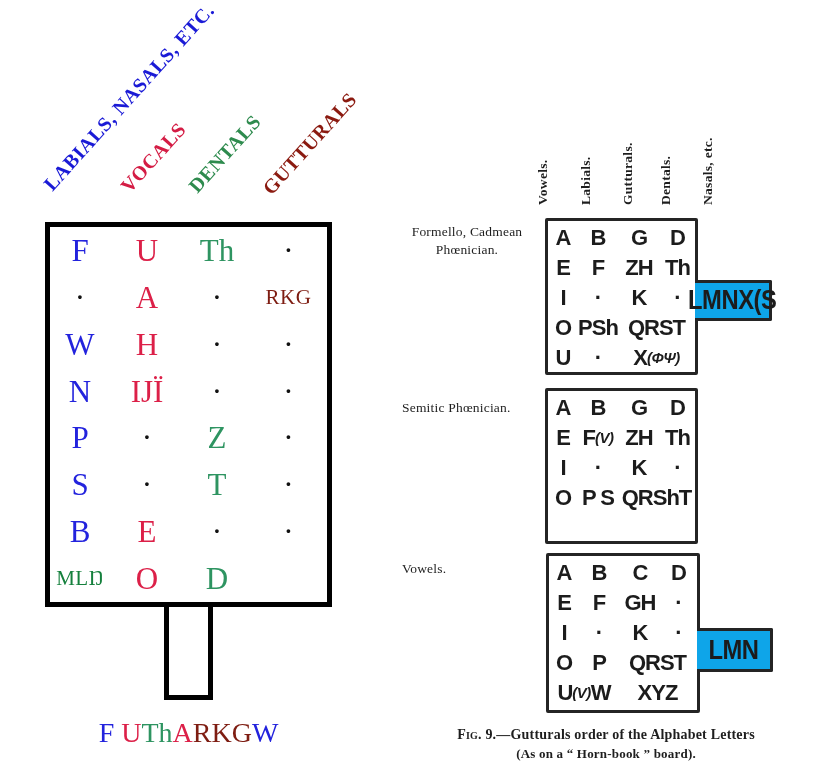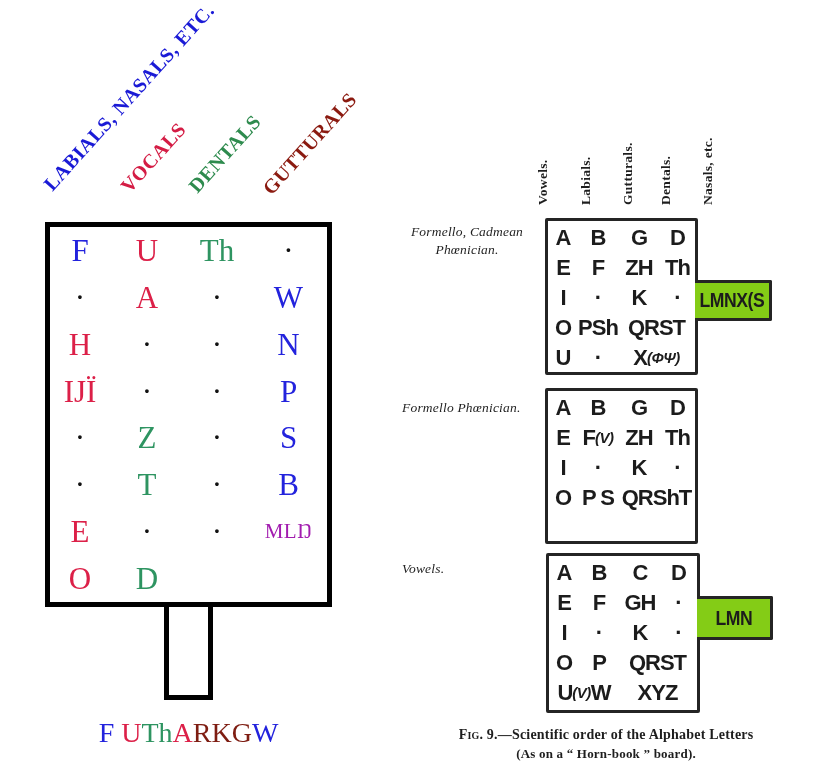--- a/index.html
+++ b/index.html
@@ -44,29 +44,29 @@
   .bx1{left:545px;top:388px;width:153px;height:156px}
   .bx2{left:546px;top:553px;width:154px;height:160px}
 
   .bx-grid{position:absolute;left:0;top:2px;display:grid;
            grid-template-columns:30px 40px 42px 35px;grid-auto-rows:30px;}
   .bx-cell{display:flex;align-items:center;justify-content:center;white-space:nowrap;
            font-family:"Liberation Sans","DejaVu Sans",sans-serif;font-weight:bold;
            font-size:22px;letter-spacing:-1px;line-height:1;color:#1c1c1c;}
   .bx-cell .var{font-size:.68em;font-style:italic;letter-spacing:-.5px;}
 
-  .bx-tab{position:absolute;background:#84cc16;border:3px solid #242424;border-left:none;border-radius:0 2px 2px 0;
+  .bx-tab{position:absolute;background:#0ea5e9;border:3px solid #242424;border-left:none;border-radius:0 2px 2px 0;
           display:flex;align-items:center;justify-content:center;
-          font-family:"Liberation Sans","DejaVu Sans",sans-serif;font-weight:bold;font-size:20px;color:#1c1c1c;text-align:center;}
+          font-family:"Liberation Sans","DejaVu Sans",sans-serif;font-weight:bold;font-size:27px;color:#1c1c1c;text-align:center;}
   .bx-tab span{transform:scaleX(.88);letter-spacing:-.5px;white-space:nowrap;}
   .bx0 .bx-tab{left:147px;top:59px;width:74px;height:35px}
   .bx1 .bx-tab{left:147px;top:55px;width:74px;height:36px}
-  .bx2 .bx-tab{left:148px;top:40px;width:73px;height:38px}
-
-  .scan-label{position:absolute;font-size:13.5px;line-height:17.5px;letter-spacing:.2px;font-style:italic;}
+  .bx2 .bx-tab{left:148px;top:72px;width:73px;height:38px}
+
+  .scan-label{position:absolute;font-size:13.5px;line-height:17.5px;letter-spacing:.2px;}
   .lb0{left:396px;top:223px;width:142px;text-align:center}
   .lb1{left:402px;top:399px}
   .lb2{left:402px;top:560px}
 
   .caption{position:absolute;left:400px;top:725px;width:412px;text-align:center;
            font-weight:bold;font-size:14px;line-height:19px;letter-spacing:.2px;}
   .caption .smallcaps{font-variant:small-caps;}
   .cap2{font-size:13px;}
 </style>
 </head>
@@ -83,41 +83,42 @@
 
   <div class="hb-table">
     <div id="hb-grid">
         <div class="hb-cell" style="color: rgb(35, 35, 221);">F</div>
         <div class="hb-cell" style="color: rgb(220, 32, 72);">U</div>
         <div class="hb-cell" style="color: rgb(46, 148, 97);">Th</div>
         <div class="hb-cell" style="color: rgb(17, 17, 17);">·</div>
         <div class="hb-cell" style="color: rgb(17, 17, 17);">·</div>
         <div class="hb-cell" style="color: rgb(220, 32, 72);">A</div>
         <div class="hb-cell" style="color: rgb(17, 17, 17);">·</div>
+        <div class="hb-cell sm" style="color: rgb(126, 29, 18);">RKG</div>
         <div class="hb-cell" style="color: rgb(35, 35, 221);">W</div>
         <div class="hb-cell" style="color: rgb(220, 32, 72);">H</div>
         <div class="hb-cell" style="color: rgb(17, 17, 17);">·</div>
         <div class="hb-cell" style="color: rgb(17, 17, 17);">·</div>
         <div class="hb-cell" style="color: rgb(35, 35, 221);">N</div>
         <div class="hb-cell" style="color: rgb(220, 32, 72);">IJÏ</div>
         <div class="hb-cell" style="color: rgb(17, 17, 17);">·</div>
         <div class="hb-cell" style="color: rgb(17, 17, 17);">·</div>
         <div class="hb-cell" style="color: rgb(35, 35, 221);">P</div>
         <div class="hb-cell" style="color: rgb(17, 17, 17);">·</div>
         <div class="hb-cell" style="color: rgb(46, 148, 97);">Z</div>
         <div class="hb-cell" style="color: rgb(17, 17, 17);">·</div>
         <div class="hb-cell" style="color: rgb(35, 35, 221);">S</div>
         <div class="hb-cell" style="color: rgb(17, 17, 17);">·</div>
         <div class="hb-cell" style="color: rgb(46, 148, 97);">T</div>
         <div class="hb-cell" style="color: rgb(17, 17, 17);">·</div>
         <div class="hb-cell" style="color: rgb(35, 35, 221);">B</div>
         <div class="hb-cell" style="color: rgb(220, 32, 72);">E</div>
         <div class="hb-cell" style="color: rgb(17, 17, 17);">·</div>
         <div class="hb-cell" style="color: rgb(17, 17, 17);">·</div>
-        <div class="hb-cell sm" style="color: #a21caf;">MLŊ</div>
+        <div class="hb-cell sm" style="color: #15803d;">MLŊ</div>
         <div class="hb-cell" style="color: rgb(220, 32, 72);">O</div>
         <div class="hb-cell" style="color: rgb(46, 148, 97);">D</div>
         <div class="hb-cell" style="color: rgb(17, 17, 17);"></div>
       </div>
   </div>
   <div class="hb-handle"></div>
 
   <div class="futhark" id="futhark"><span style="color: rgb(35, 35, 221);">F </span><span style="color: rgb(220, 32, 72);">U</span><span style="color: rgb(46, 148, 97);">Th</span><span style="color: rgb(220, 32, 72);">A</span><span style="color: rgb(126, 29, 18);">R</span><span style="color: rgb(126, 29, 18);">K</span><span style="color: rgb(126, 29, 18);">G</span><span style="color: rgb(35, 35, 221);">W</span></div>
 
   <div class="scan">
@@ -127,21 +128,21 @@
         <div class="rot-v rh1">Labials.</div>
         <div class="rot-v rh2">Gutturals.</div>
         <div class="rot-v rh3">Dentals.</div>
         <div class="rot-v rh4">Nasals, etc.</div>
       </div>
 
     <div class="scan-label lb0">
       <div>Formello, Cadmean</div>
       <div>Phœnician.</div>
     </div>
-    <div class="scan-label lb1">Formello Phœnician.</div>
+    <div class="scan-label lb1">Semitic Phœnician.</div>
     <div class="scan-label lb2">Vowels.</div>
 
     <div class="scan-box bx0">
       <div class="bx-grid">
           <div class="bx-cell">
             <span>A</span>
           </div>
           <div class="bx-cell">
             <span>B</span>
           </div>
@@ -307,19 +308,19 @@
             <span>XYZ</span>
           </div>
         </div>
       <div class="bx-tab">
         <span>LMN</span>
       </div>
     </div>
 
     <div class="caption">
       <div class="cap1">
-        <span class="smallcaps">Fig. 9.</span><span>—</span><span>Scientific order of the Alphabet Letters</span>
+        <span class="smallcaps">Fig. 9.</span><span>—</span><span>Gutturals order of the Alphabet Letters</span>
       </div>
       <div class="cap2">(As on a “ Horn-book ” board).</div>
     </div>
 
   </div>
 </div>
 
 </body></html>

